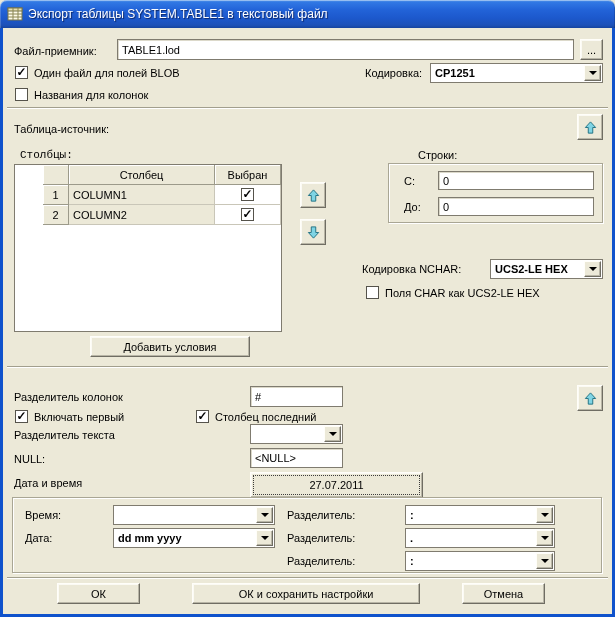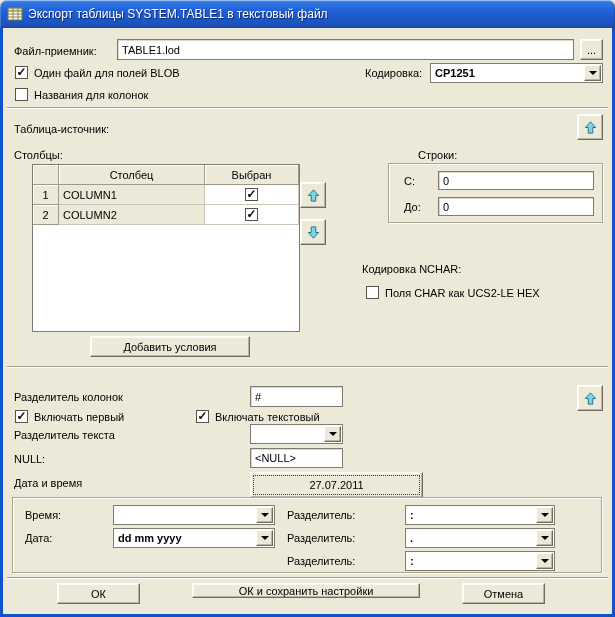--- a/index.html
+++ b/index.html
@@ -42,21 +42,21 @@
     display:flex; align-items:center; justify-content:center; }
   .dd-arrow { width:0; height:0; border-left:4px solid transparent; border-right:4px solid transparent; border-top:4px solid #000; }
   .cbrow { position:absolute; display:flex; align-items:center; }
   .cb { width:13px; height:13px; background:#fff; border:1px solid #55534b; flex:0 0 13px;
     display:flex; align-items:center; justify-content:center; }
   .cb-mark { font-size:12px; font-weight:bold; line-height:12px; position:relative; top:-1px; }
   .cbl { margin-left:6px; white-space:nowrap; }
   .grp { position:absolute; border:1px solid #a9a694; box-shadow:inset 1px 1px 0 #fff, 1px 1px 0 #fff; }
   .hr { position:absolute; left:7px; width:601px; height:2px; border-top:1px solid #a29f8d; border-bottom:1px solid #fff; }
 
-  .grid { position:absolute; left:32px; top:164px; width:268px; height:168px; background:#fff; border:1px solid #7f7b6f; }
+  .grid { position:absolute; left:14px; top:164px; width:268px; height:168px; background:#fff; border:1px solid #7f7b6f;padding-left:28px; }
   .grow { display:flex; height:20px; }
   .hcell { background:#ece9d8; border-right:1px solid #9c9a8a; border-bottom:1px solid #9c9a8a;
     box-shadow:inset 1px 1px 0 #fff; display:flex; align-items:center; justify-content:center; }
   .dcell { background:#ece9d8; border-right:1px solid #c9c6b8; border-bottom:1px solid #c9c6b8;
     display:flex; align-items:center; padding-left:4px; }
   .ccell { background:#fff; border-right:1px solid #c9c6b8; border-bottom:1px solid #c9c6b8;
     display:flex; align-items:center; justify-content:center; }
   .w-num { width:26px; flex:0 0 26px; } .w-name { width:146px; flex:0 0 146px; } .w-sel { flex:1; }
   .arrbtn { width:26px; height:26px; }
 </style>
@@ -119,21 +119,21 @@
   <div class="hr" style="top:107px;"></div>
 
   <span class="lbl" style="left:14px;top:123px;">Таблица-источник:</span>
 
   <div class="btn arrbtn" style="left:577px;top:114px;">
     <svg width="15" height="15" viewBox="0 0 16 16">
       <path d="M8 2 L13.5 8 H10.4 V14 H5.6 V8 H2.5 Z" fill="#7fd4e4" stroke="#1f6f80" stroke-width="1"></path>
     </svg>
   </div>
 
-  <span class="lbl" style="left:14px;top:149px;">Столбцы:</span>
+  <span class="lbl" style="left:20px;top:149px;font-family:Liberation Mono, monospace;">Столбцы:</span>
 
   <div class="grid">
     <div class="grow">
       <div class="hcell w-num"></div>
       <div class="hcell w-name">Столбец</div>
       <div class="hcell w-sel">Выбран</div>
     </div>
     <div class="grow">
       <div class="hcell w-num">1</div>
       <div class="dcell w-name">COLUMN1</div>
@@ -166,20 +166,26 @@
   </div>
 
   <span class="lbl" style="left:418px;top:149px;">Строки:</span>
   <div class="grp" style="left:388px;top:163px;width:215px;height:60px;"></div>
   <span class="lbl" style="left:404px;top:175px;">С:</span>
   <input class="tbx" style="left: 438px; top: 171px; width: 156px; height: 19px;" readonly="" value="0">
   <span class="lbl" style="left:404px;top:201px;">До:</span>
   <input class="tbx" style="left: 438px; top: 197px; width: 156px; height: 19px;" readonly="" value="0">
 
   <span class="lbl" style="left:362px;top:263px;">Кодировка NCHAR:</span>
+  <div class="dd" style="left:490px;top:259px;width:113px;">
+    <span class="dd-val">UCS2-LE HEX</span>
+    <span class="dd-btn">
+        <i class="dd-arrow"></i>
+      </span>
+  </div>
 
   <div class="cbrow" style="left:366px;top:286px;">
     <span class="cb">
         <span class="cb-mark"></span>
       </span>
     <span class="cbl">Поля CHAR как UCS2-LE HEX</span>
   </div>
 
   <div class="btn" style="left:90px;top:336px;width:160px;height:21px;">Добавить условия</div>
 
@@ -196,21 +202,21 @@
   <div class="cbrow" style="left:15px;top:410px;">
     <span class="cb">
         <span class="cb-mark">✓</span>
       </span>
     <span class="cbl">Включать первый</span>
   </div>
   <div class="cbrow" style="left:196px;top:410px;">
     <span class="cb">
         <span class="cb-mark">✓</span>
       </span>
-    <span class="cbl">Включать текстовый</span>
+    <span class="cbl">Столбец последний</span>
   </div>
 
   <span class="lbl" style="left:14px;top:429px;">Разделитель текста</span>
   <div class="dd" style="left:250px;top:424px;width:93px;">
     <span class="dd-val"></span>
     <span class="dd-btn">
         <i class="dd-arrow"></i>
       </span>
   </div>
 
@@ -256,16 +262,16 @@
   <div class="dd" style="left:405px;top:551px;width:150px;">
     <span class="dd-val">:</span>
     <span class="dd-btn">
         <i class="dd-arrow"></i>
       </span>
   </div>
 
   <div class="hr" style="top:577px;"></div>
 
   <div class="btn" style="left:57px;top:583px;width:83px;height:21px;">ОК</div>
-  <div class="btn" style="left:192px;top:583px;width:228px;height:15px;">ОК и сохранить настройки</div>
+  <div class="btn" style="left:192px;top:583px;width:228px;height:21px;">ОК и сохранить настройки</div>
   <div class="btn" style="left:462px;top:583px;width:83px;height:21px;">Отмена</div>
 
 </div>
 
 </body></html>

